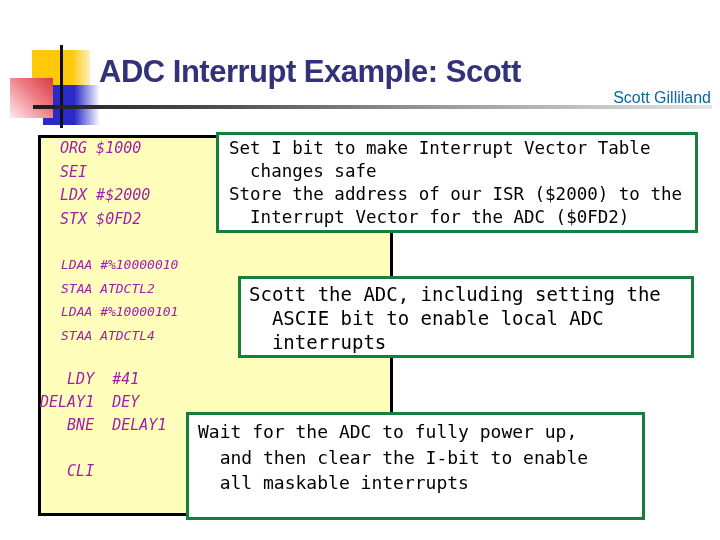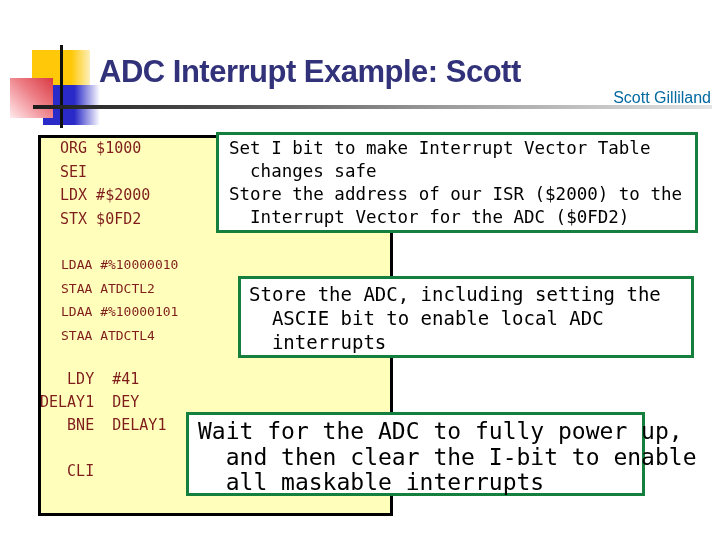--- a/index.html
+++ b/index.html
@@ -35,38 +35,38 @@
   .vline{left:60px;top:45px;width:3px;height:83px;background:#101010;}
 
   
   .code-panel{
     left:38px;top:135px;width:355px;height:381px;
     background:#ffffbb;border:3px solid #000;
     z-index:1;
   }
   .code{
     font-family:"DejaVu Sans Mono", monospace;
-    color:#7f1d1d;white-space:pre;z-index:2;
+    color:#a21caf;white-space:pre;z-index:2;font-style:italic;
   }
   .code-b1{left:60px;top:137px;font-size:15px;line-height:23.5px;}
   .code-b2{left:61px;top:253px;font-size:13px;line-height:23.5px;}
   .code-b3{left:40px;top:368px;font-size:15px;line-height:23px;}
 
   
   .callout{
     background:#ffffff;border:3px solid #15803d;
     font-family:"DejaVu Sans Mono", monospace;
     color:#000;white-space:pre;z-index:3;
   }
   .callout-1{left:216px;top:132px;width:482px;height:101px;
     padding:2px 0 0 10px;font-size:17.5px;line-height:23px;}
   .callout-2{left:238px;top:276px;width:456px;height:82px;
     padding:3px 0 0 8px;font-size:19px;line-height:24px;}
-  .callout-3{left:186px;top:412px;width:459px;height:84px;
-    padding:4px 0 0 9px;font-size:23px;line-height:25.5px;}
+  .callout-3{left:186px;top:412px;width:459px;height:108px;
+    padding:4px 0 0 9px;font-size:18px;line-height:25.5px;}
 </style>
 </head>
 <body>
 
 <div class="abs sq-yellow"></div>
 <div class="abs sq-blue"></div>
 <div class="abs sq-red"></div>
 <div class="abs vline"></div>
 <div class="abs rule"></div>
 
@@ -85,18 +85,18 @@
 <div class="abs code code-b3">   LDY  #41
 DELAY1  DEY
    BNE  DELAY1
 
    CLI</div>
 
 <div class="abs callout callout-1">Set I bit to make Interrupt Vector Table
   changes safe
 Store the address of our ISR ($2000) to the
   Interrupt Vector for the ADC ($0FD2)</div>
-<div class="abs callout callout-2">Store the ADC, including setting the
+<div class="abs callout callout-2">Scott the ADC, including setting the
   ASCIE bit to enable local ADC
   interrupts</div>
 <div class="abs callout callout-3">Wait for the ADC to fully power up,
   and then clear the I-bit to enable
   all maskable interrupts</div>
 
 </body></html>

